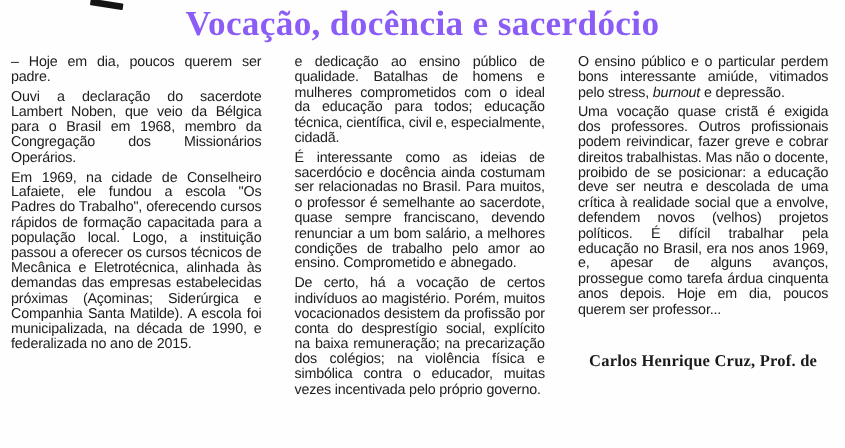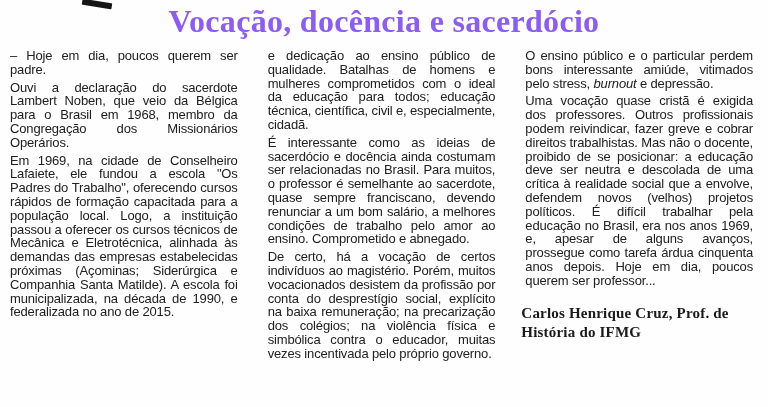--- a/index.html
+++ b/index.html
@@ -39,25 +39,26 @@
     flex: 1 1 0;
     text-align: justify;
     font-size: 13px;
     line-height: 13.8px;
     letter-spacing: -0.15px;
     color: #202020;
   }
   .col p { margin: 4px; }
   .col em { font-style: italic; }
   .byline {
-    margin-top: 16px;
+    margin-top: 32px;
     font-family: "Liberation Serif", serif;
     font-weight: 700;
     font-size: 15px;
     line-height: 19px;
+    text-align: center;
     color: #1a1a1a;
     letter-spacing: 0.2px;
   }
 </style>
 </head>
 <body>
 
 <div class="ink-mark"></div>
 
 <h1 class="headline">Vocação, docência e sacerdócio</h1>
@@ -77,16 +78,15 @@
         <p><span>De certo, há a vocação de certos indivíduos ao magistério. Porém, muitos vocacionados desistem da profissão por conta do desprestígio social, explícito na baixa remuneração; na precarização dos colégios; na violência física e simbólica contra o educador, muitas vezes incentivada pelo próprio governo.</span></p>
       </div>
   </div>
   <div class="col">
     <div>
         <p><span>O ensino público e o particular perdem bons interessante amiúde, vitimados pelo stress, </span><em>burnout</em><span> e depressão.</span></p>
         <p><span>Uma vocação quase cristã é exigida dos professores. Outros profissionais podem reivindicar, fazer greve e cobrar direitos trabalhistas. Mas não o docente, proibido de se posicionar: a educação deve ser neutra e descolada de uma crítica à realidade social que a envolve, defendem novos (velhos) projetos políticos. É difícil trabalhar pela educação no Brasil, era nos anos 1969, e, apesar de alguns avanços, prossegue como tarefa árdua cinquenta anos depois. Hoje em dia, poucos querem ser professor...</span></p>
       </div>
     <div class="byline">
       <div>Carlos Henrique Cruz, Prof. de</div>
-      <div>História do IFMG</div>
     </div>
   </div>
 </div>
 
 </body></html>

